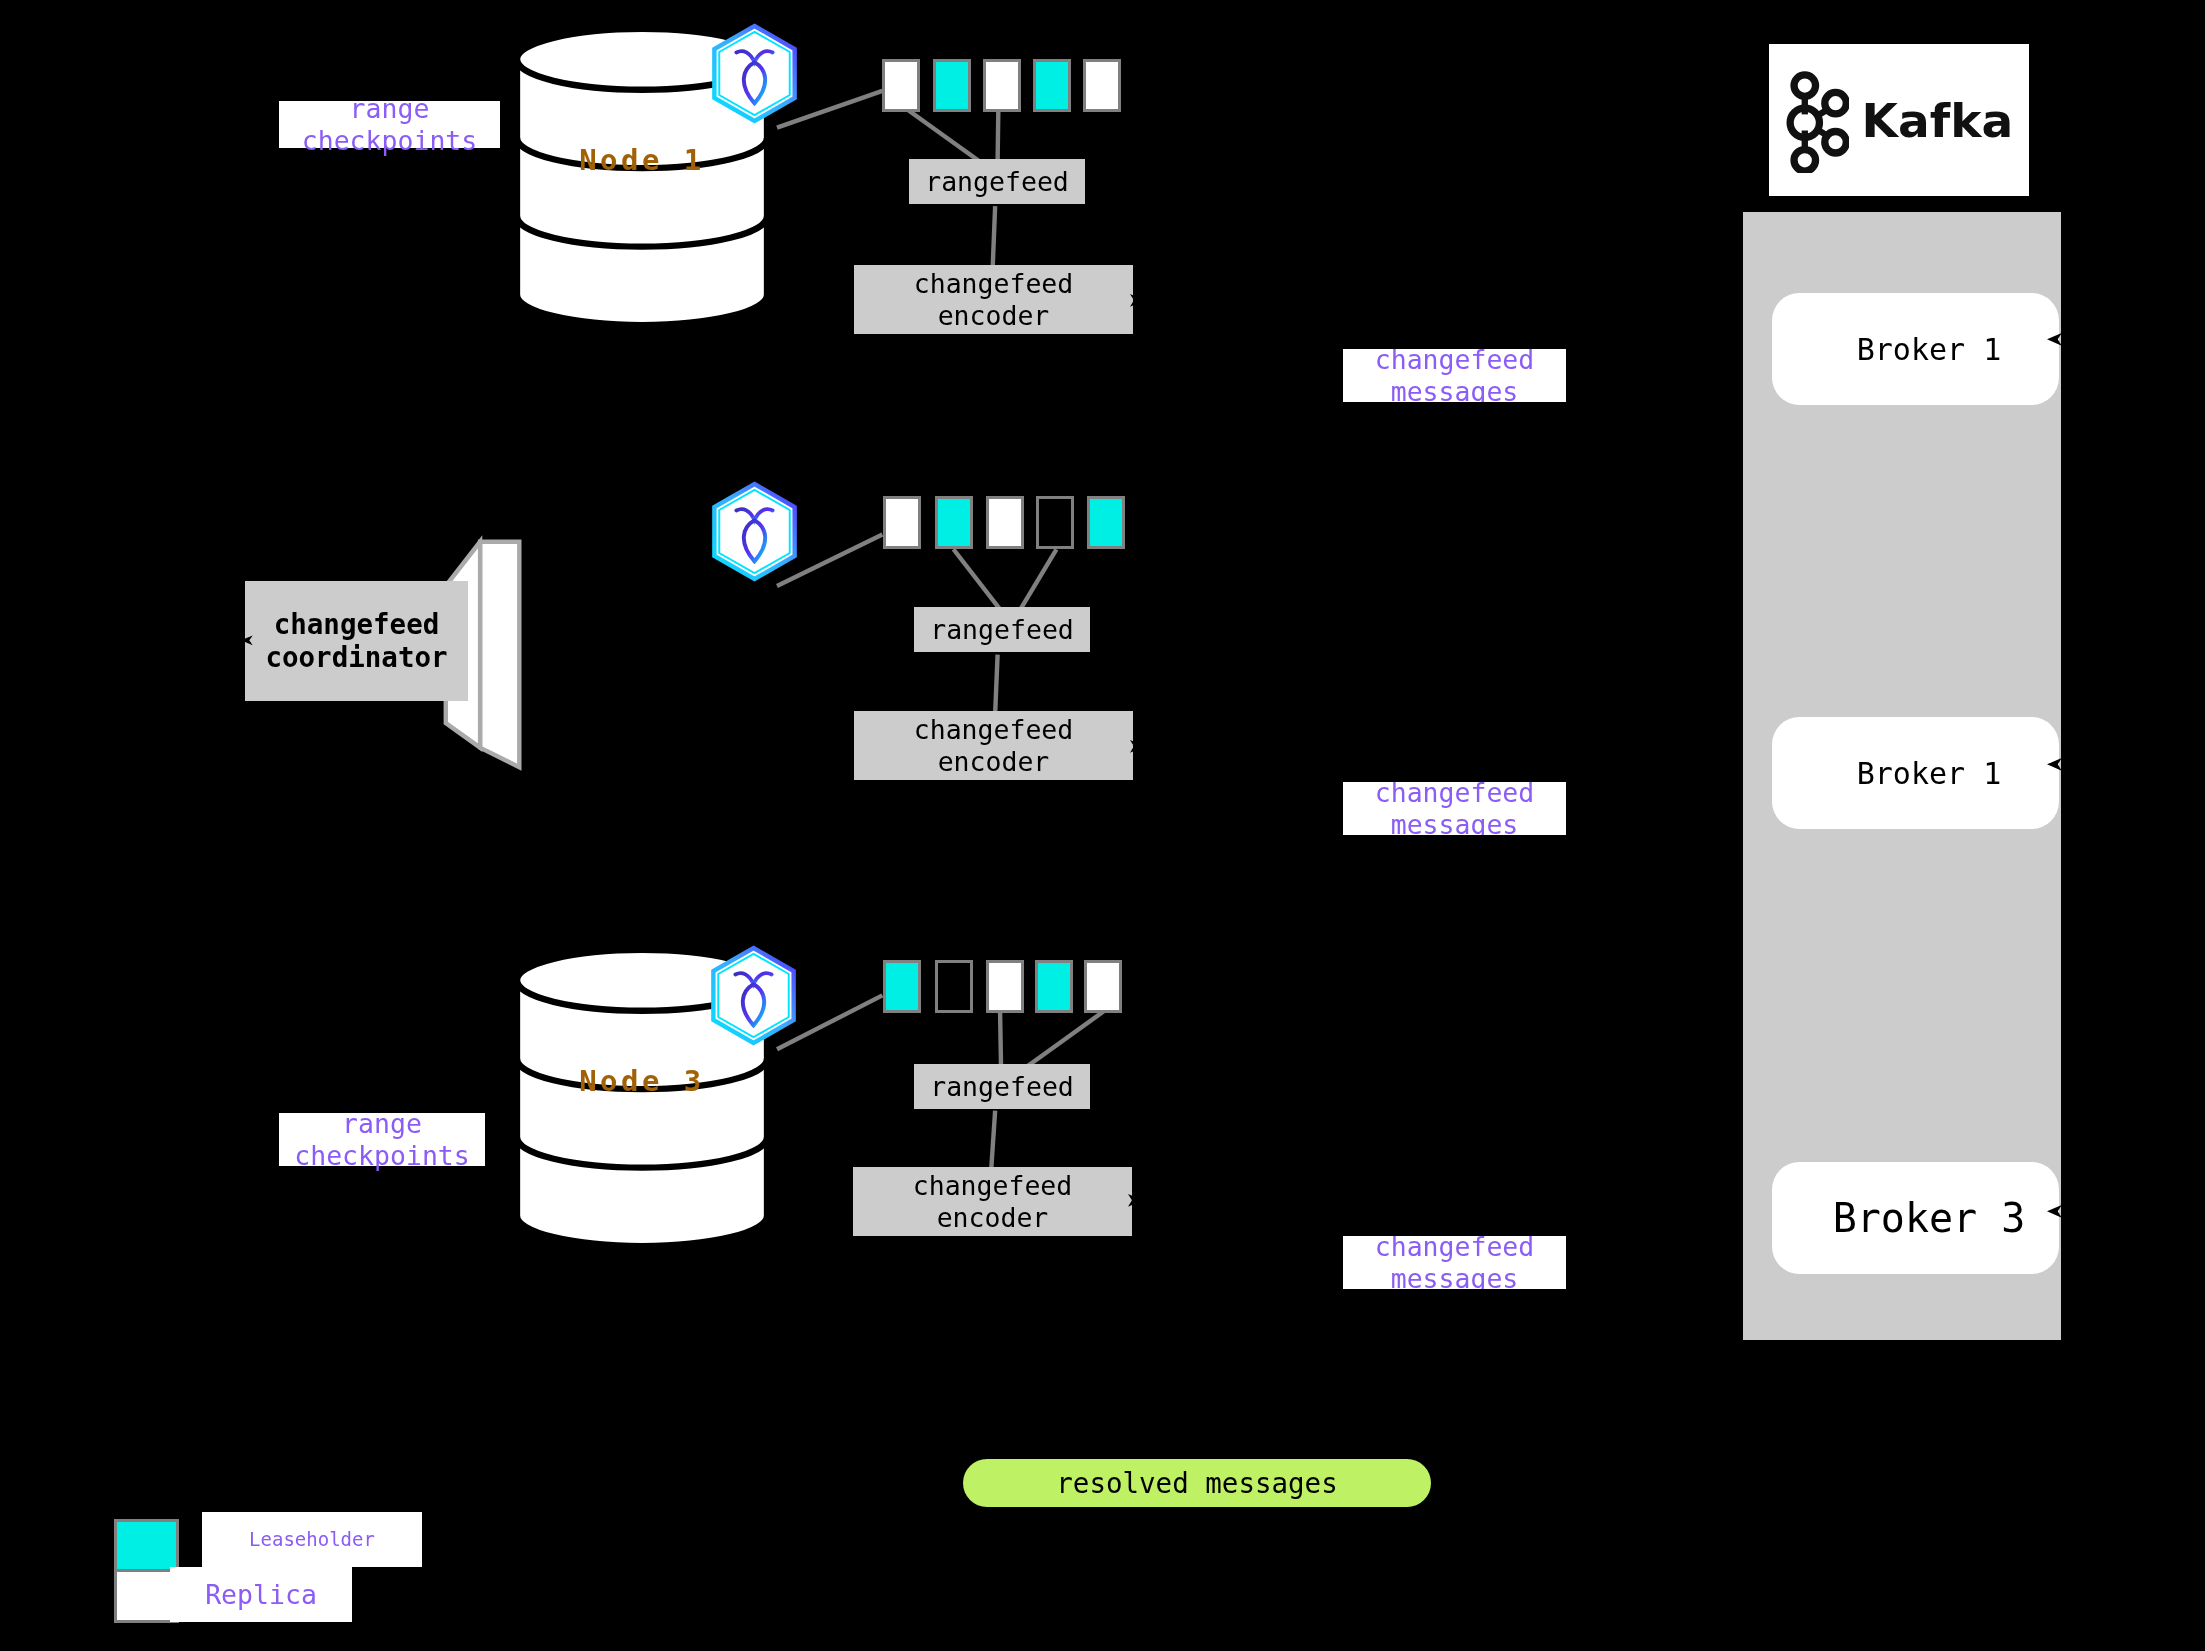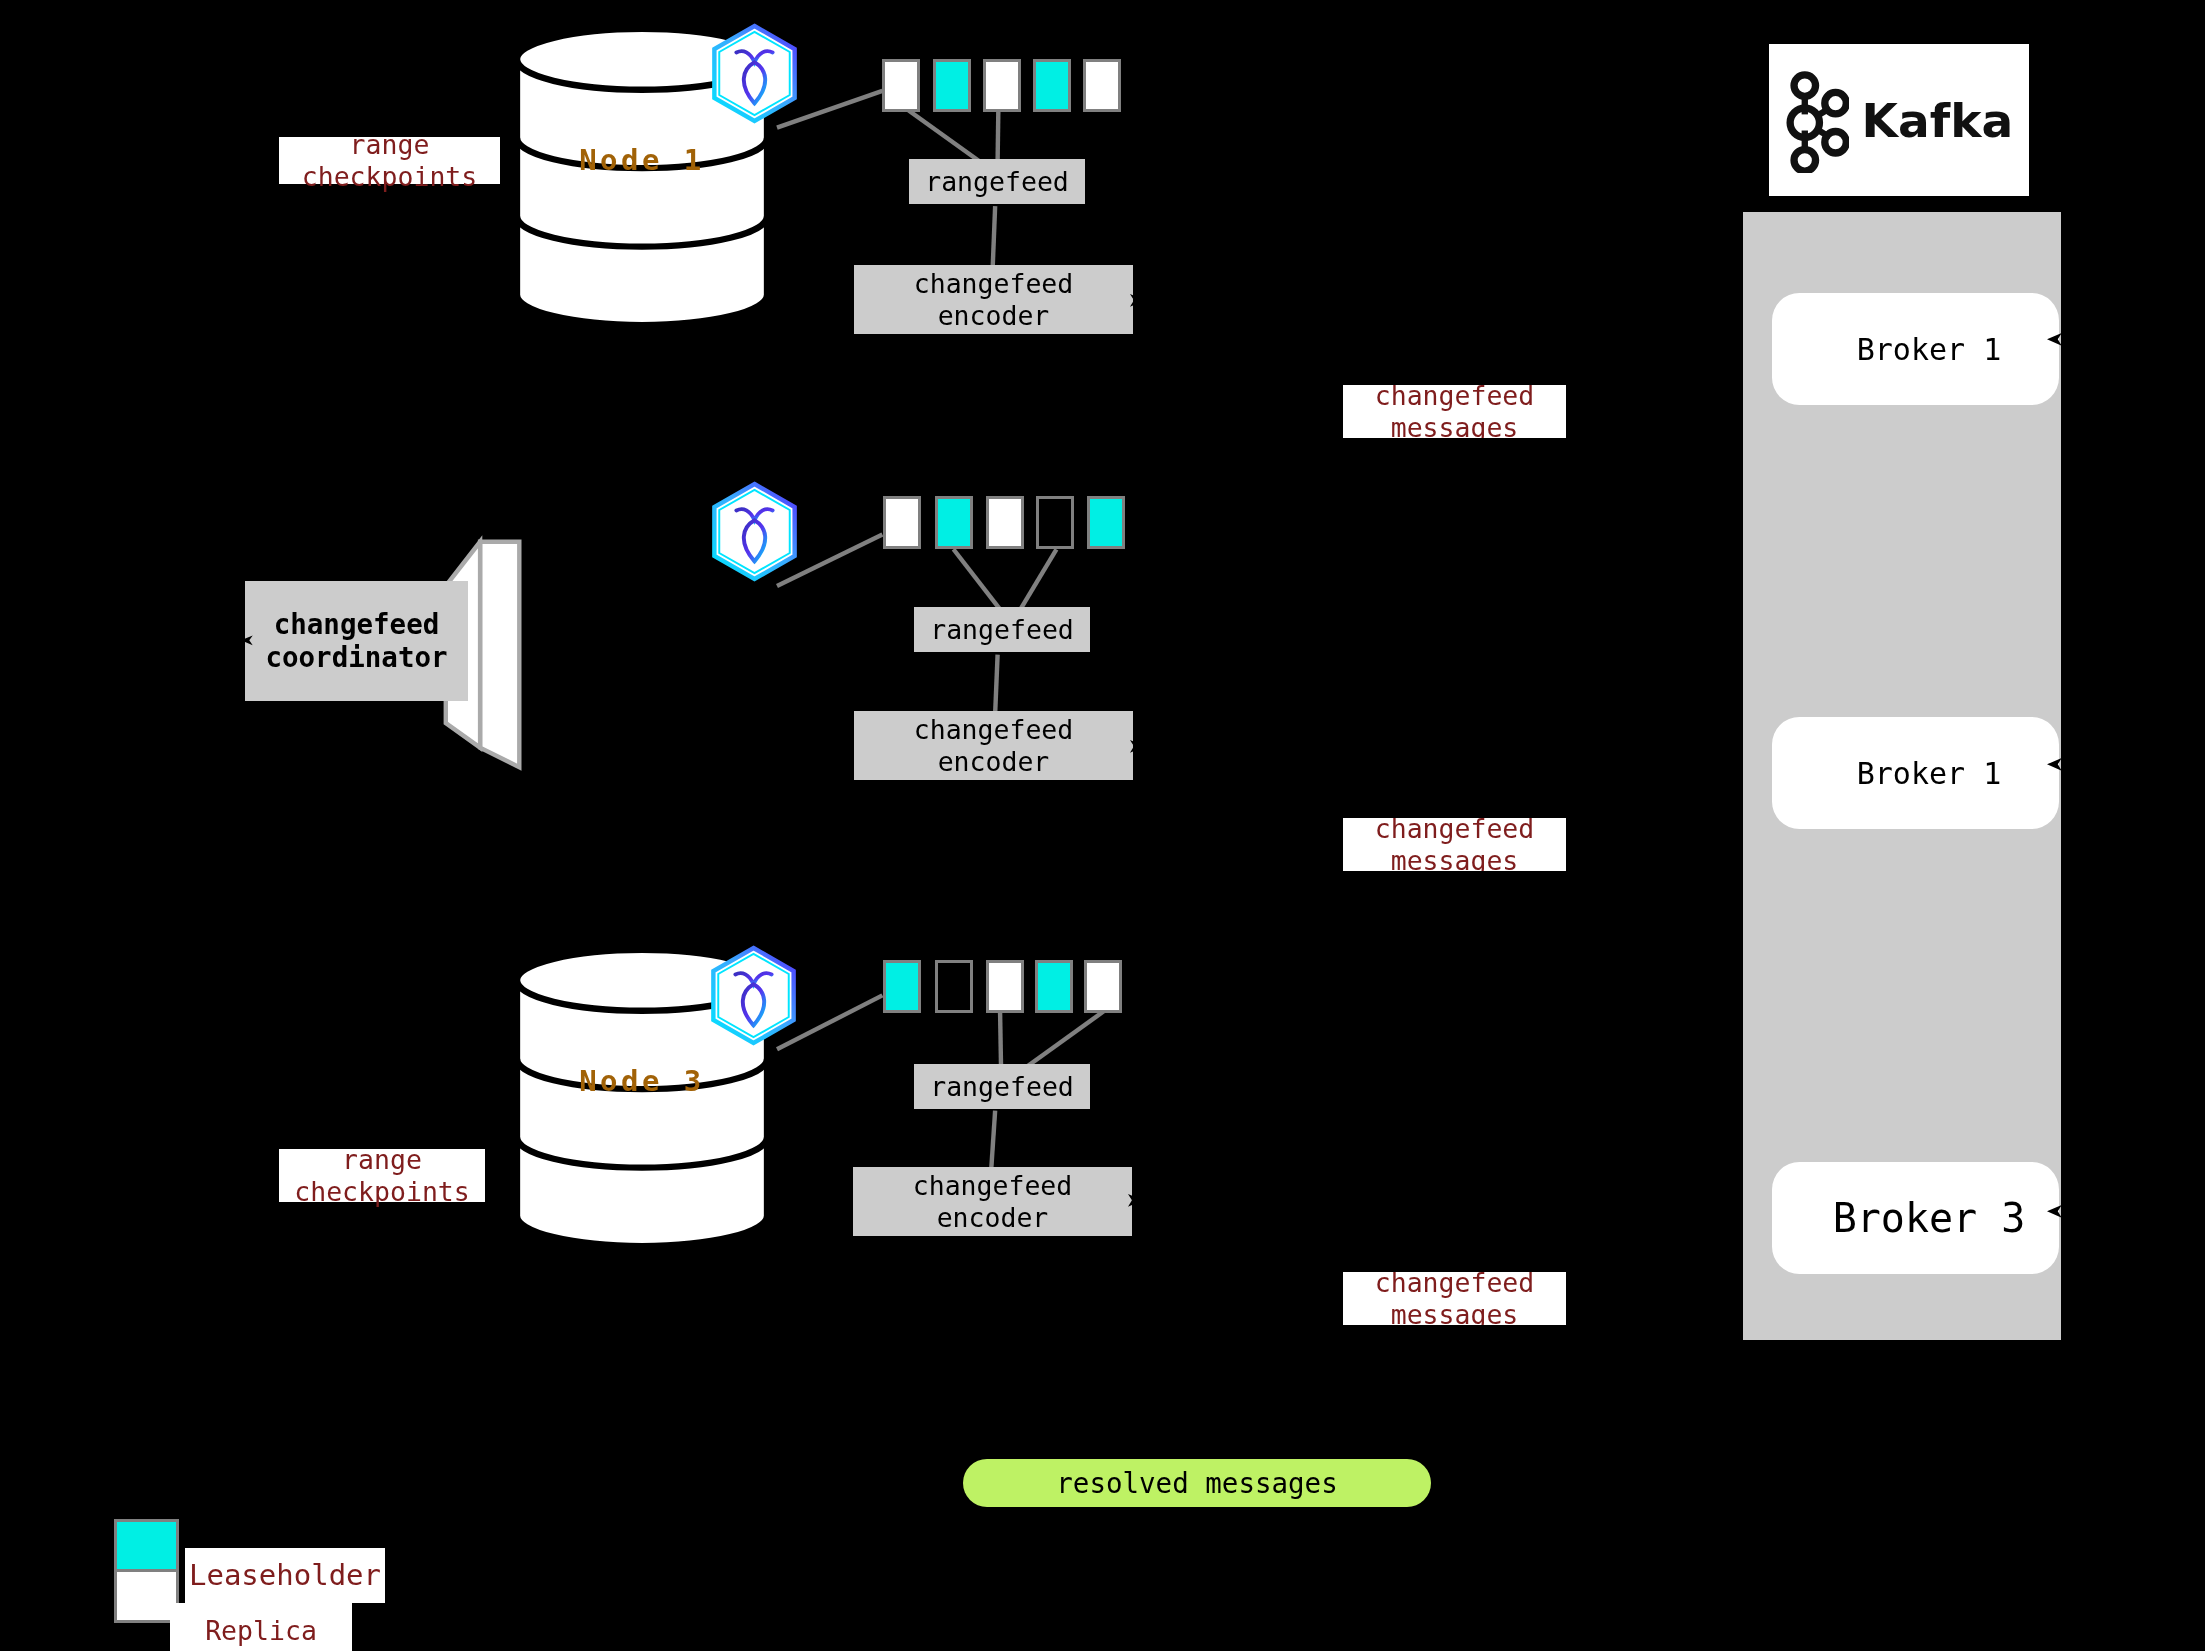--- a/index.html
+++ b/index.html
@@ -12,29 +12,28 @@
     height: 1652px;
     background: #000000;
     overflow: hidden;
     font-family: "DejaVu Sans Mono", "Liberation Mono", monospace;
   }
   .abs { position: absolute; }
 
   
   .plate {
     background: #ffffff;
-    color: #7f1d1d;
+    color: #8b5cf6;
     display: flex;
     align-items: center;
     justify-content: center;
     text-align: center;
     line-height: 1.18;
     white-space: pre-line;
     overflow: visible;
-    margin-top: 36px;
   }
   .plate-clip { overflow: hidden; }
 
   .gray-box {
     background: #cccccc;
     color: #000000;
     display: flex;
     align-items: center;
     justify-content: center;
     text-align: center;
@@ -314,17 +313,17 @@
   </div>
   <div class="abs" style="left:2047px; top:1204px;">
     <svg width="15.7" height="14.7" viewBox="0 0 32 30">
         <polygon points="30,2 0,15 30,28 22,15" fill="#000000"></polygon>
       </svg>
   </div>
 
   <div class="legend-swatch range-leaseholder" style="left:114px; top:1519px; width:65px; height:54px;"></div>
   <div class="legend-swatch range-replica" style="left:114px; top:1569px; width:65px; height:54px;"></div>
 
-  <div class="abs plate" style="left:185px; top:1512px; width:200px; height:55px; font-size:29px;">Leaseholder</div>
+  <div class="abs plate" style="left:202px; top:1512px; width:220px; height:55px; font-size:19px;">Leaseholder</div>
   <div class="abs plate" style="left:170px; top:1567px; width:182px; height:55px; font-size:26.5px;">Replica</div>
 
 </div>
 
 
 </body></html>

